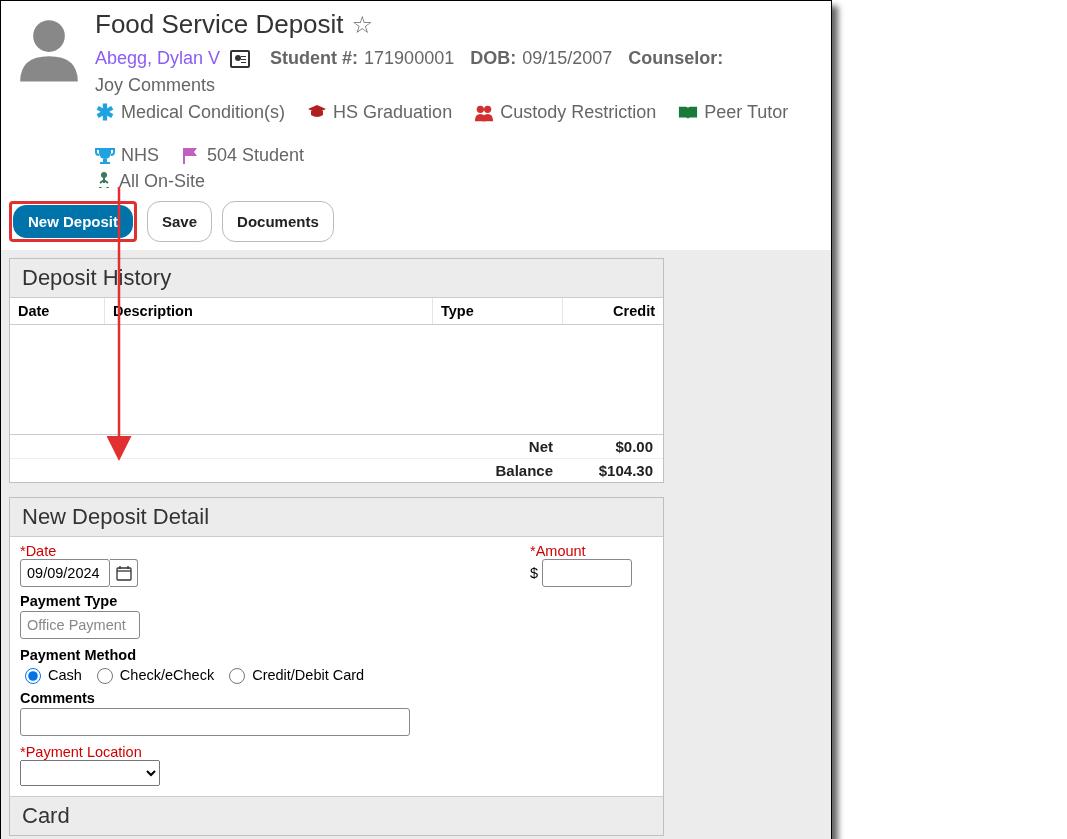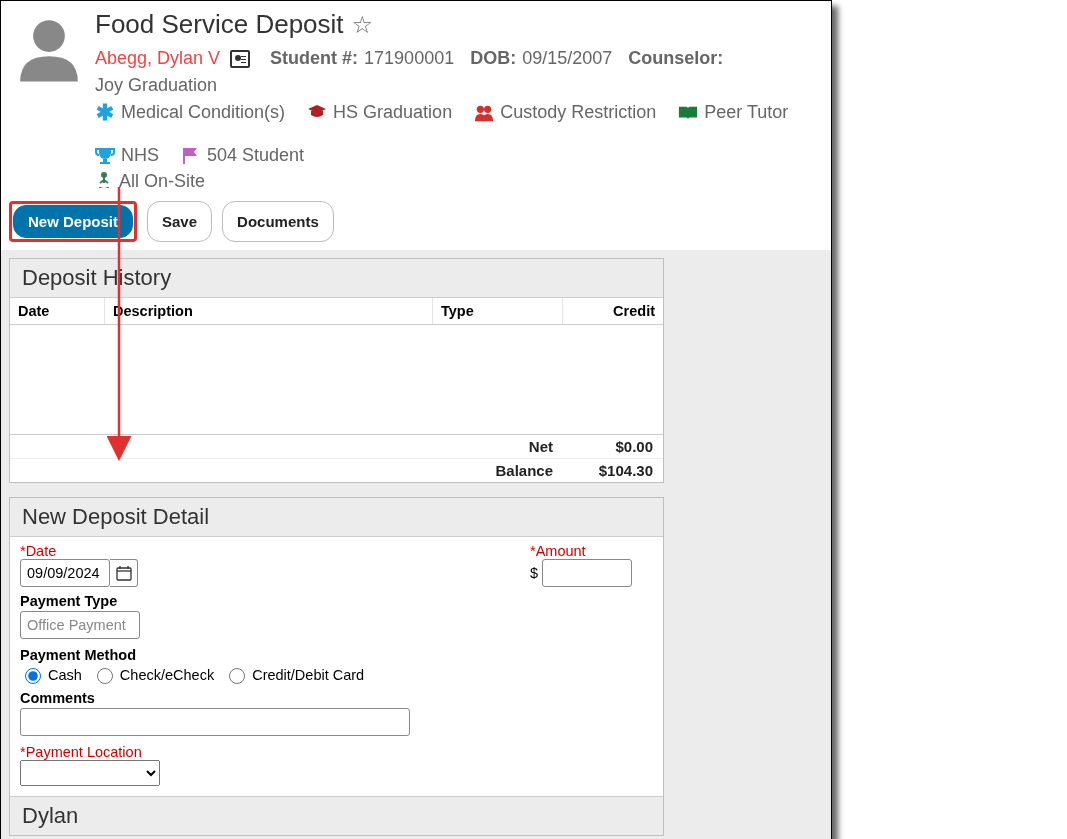--- a/index.html
+++ b/index.html
@@ -36,21 +36,21 @@
   .title-row .star { margin-left: 8px; color: #666; font-size: 24px; }
   .student-row {
     margin-top: 8px;
     font-size: 18px;
     color: #333;
     display:flex;
     align-items:center;
     flex-wrap:wrap;
     gap:6px;
   }
-  .student-row .name { font-weight: normal; color:#ef4444; }
+  .student-row .name { font-weight: normal; color:#8b5cf6; }
   .student-row .label { font-weight: bold; color:#666;}
   .student-row .value { color:#666; }
   .id-card-icon { display:inline-block; width:20px; height:18px; border:2px solid #333; border-radius:2px; position:relative; margin:0 4px;}
   .id-card-icon:before{content:"";position:absolute;left:3px;top:3px;width:6px;height:6px;border-radius:50%;background:#333;}
   .id-card-icon:after{content:"";position:absolute;right:2px;top:4px;width:5px;height:1.5px;background:#333;box-shadow:0 3px 0 #333,0 6px 0 #333;}
   .flags-row {
     margin-top: 6px;
     font-size: 18px;
     color: #666;
     display:flex;
@@ -184,21 +184,21 @@
         <span class="name">Abegg, Dylan V</span>
         <span class="id-card-icon"></span>
         <span style="width:4px;"></span>
         <span class="label">Student #:</span>
         <span class="value">171900001</span>
         <span style="width:4px;"></span>
         <span class="label">DOB:</span>
         <span class="value">09/15/2007</span>
         <span style="width:4px;"></span>
         <span class="label">Counselor:</span>
-        <span class="value">Joy Graduation</span>
+        <span class="value">Joy Comments</span>
       </div>
       <div class="flags-row">
         <div class="flag">
           <span class="ic" style="color:#1fa3e0;font-size:22px;font-weight:bold;">✱</span>
           <span>Medical Condition(s)</span>
         </div>
         <div class="flag">
           <span class="ic">
             <svg width="20" height="20" viewBox="0 0 20 20">
                 <path d="M10 2 L19 6 L10 10 L1 6 Z" fill="#b02020"></path>
@@ -332,21 +332,21 @@
           </div>
           <div>
             <span class="req">*Amount</span>
             <div class="amount-row">
               <span>$</span>
               <input type="text" class="txt" value="" style="">
             </div>
           </div>
         </div>
       </div>
-      <div class="section-sub">Dylan</div>
+      <div class="section-sub">Card</div>
     </div>
 
   </div>
 
   <svg class="arrow-overlay" width="700" height="480">
     <defs>
         <marker id="ah" markerWidth="10" markerHeight="10" refX="6" refY="5" orient="auto">
           <path d="M0 0 L10 5 L0 10 Z" fill="#e03030"></path>
         </marker>
       </defs>

